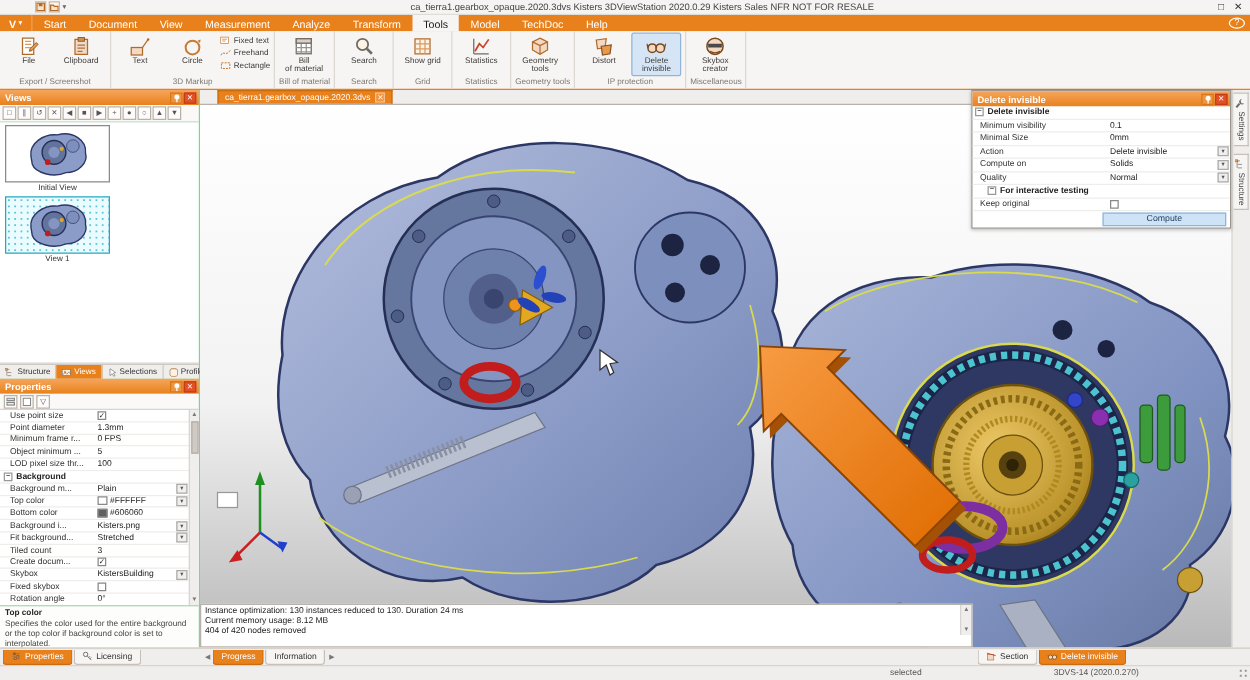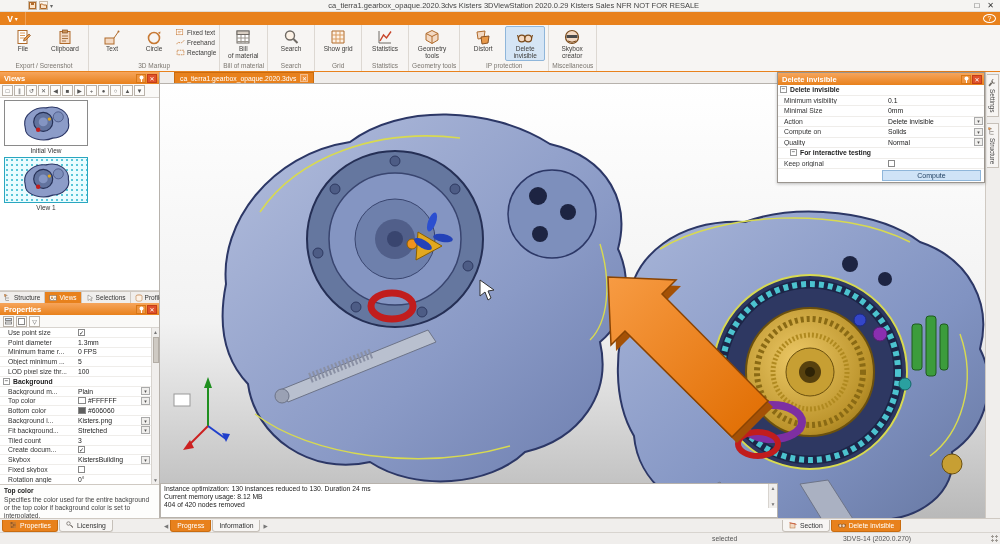--- a/index.html
+++ b/index.html
@@ -135,20 +135,32 @@
       <span>□</span>
       <span>✕</span>
     </div>
   </div>
 
   <div class="ribbontabs">
     <div class="menuv">
         <span>V</span>
         <span class="mcaret">▾</span>
       </div>
+    <div id="ribbonTabs" style="display:flex;">
+        <div class="rtab">Start</div>
+        <div class="rtab">Document</div>
+        <div class="rtab">View</div>
+        <div class="rtab">Measurement</div>
+        <div class="rtab">Analyze</div>
+        <div class="rtab">Transform</div>
+        <div class="rtab active">Tools</div>
+        <div class="rtab">Model</div>
+        <div class="rtab">TechDoc</div>
+        <div class="rtab">Help</div>
+      </div>
     <div class="rtab-spacer"></div>
     <div class="helpbtn">?</div>
   </div>
 
   <div class="ribbonbody" id="ribbonGroups">
       <div class="rgroup">
         <div class="btnrow">
           <div class="rbtn">
             <div class="ric">
               <svg width="16" height="16" viewBox="0 0 16 16" style="display:block">

